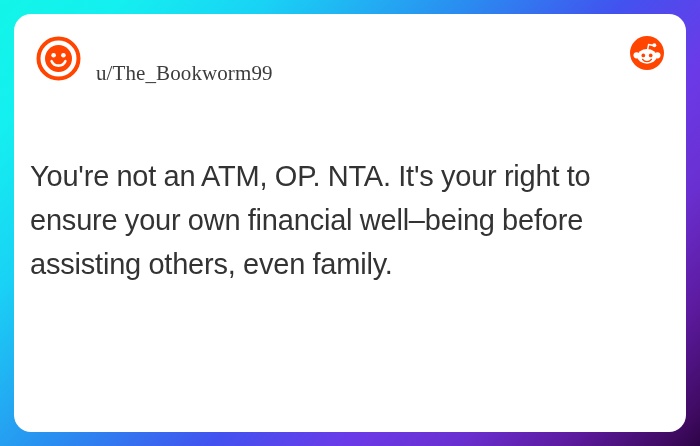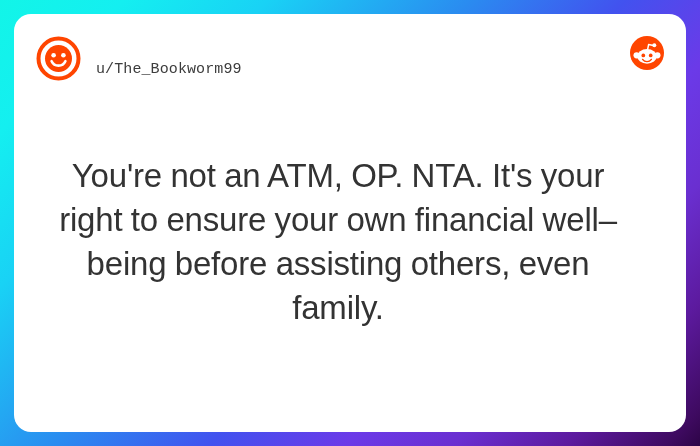--- a/index.html
+++ b/index.html
@@ -58,49 +58,48 @@
     left: 22px;
     top: 22px;
     width: 45px;
     height: 45px;
   }
 
   .username {
     position: absolute;
     left: 82px;
     top: 47px;
-    font-size: 15px;
+    font-size: 21px;
     letter-spacing: 0.1px;
     color: #3c3c3c;
-    font-family: Liberation Mono, monospace;
+    font-family: Liberation Serif, serif;
     white-space: nowrap;
   }
 
   .brand-badge {
     position: absolute;
     right: 22px;
     top: 22px;
     width: 34px;
     height: 34px;
   }
 
   
   .quote {
     position: absolute;
-    left: 24px;
+    left: 16px;
     top: 140px;
     width: 600px;
-    font-size: 33px;
+    font-size: 29px;
     line-height: 44px;
     letter-spacing: -0.2px;
     color: #333333;
     font-family: "Liberation Sans", sans-serif;
     font-weight: 400;
     word-spacing: -0.5px;
-    text-align: center;
   }
 </style>
 </head>
 <body>
 
 <div id="stage">
 
   <div id="card">
 
     <div class="card-header">

